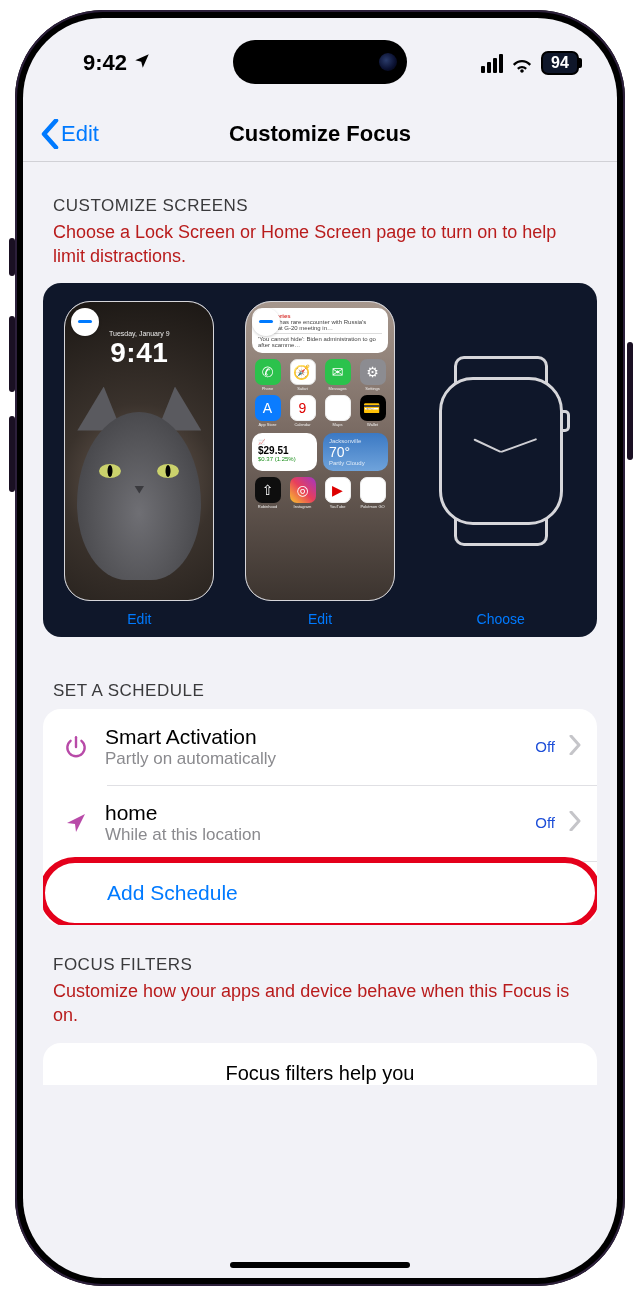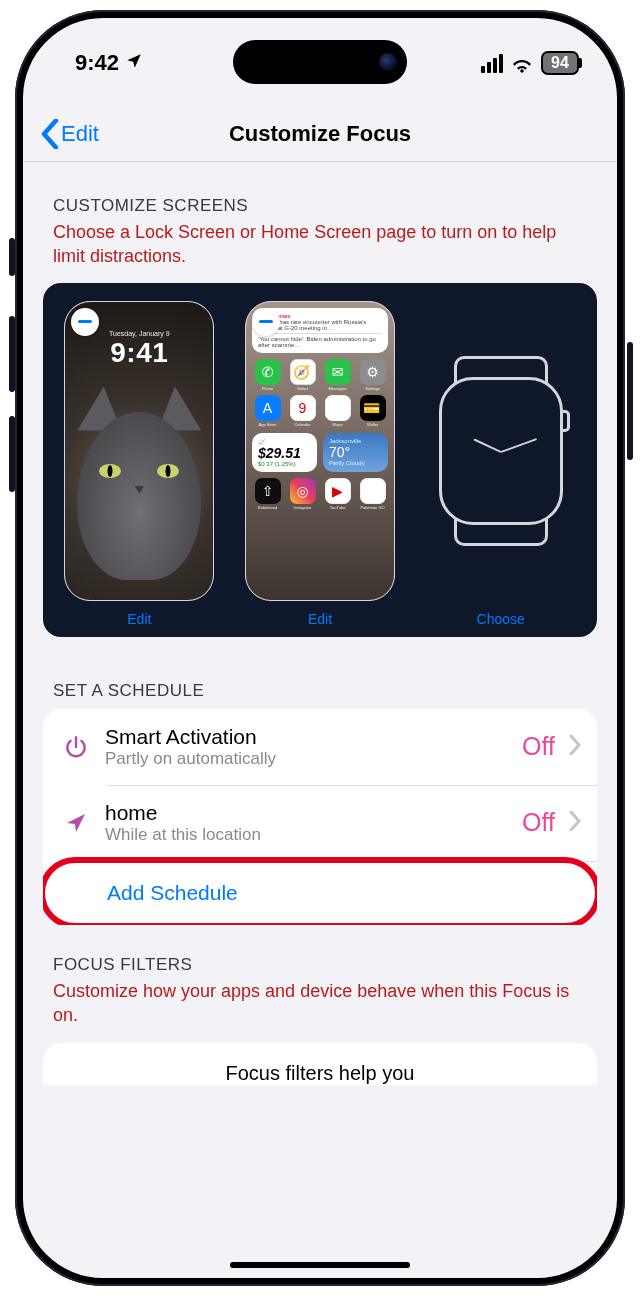--- a/index.html
+++ b/index.html
@@ -25,28 +25,28 @@
 
   
   .island {
     position: absolute; top: 22px; left: 50%; transform: translateX(-50%);
     width: 174px; height: 44px; background: #000; border-radius: 24px;
     display: flex; align-items: center; justify-content: flex-end; padding-right: 10px;
   }
   .island .cam { width: 18px; height: 18px; border-radius: 50%; background: radial-gradient(circle at 40% 40%, #2a3b6a 0%, #0a1030 60%, #000 100%); }
 
   
-  .statusbar { position: absolute; top: 18px; left: 8px; right: 0; height: 54px; display: flex; align-items: center; justify-content: space-between; padding: 0 38px 0 44px; font-weight: 600; font-size: 22px; }
+  .statusbar { position: absolute; top: 18px; left: 16px; right: 0; height: 54px; display: flex; align-items: center; justify-content: space-between; padding: 0 38px 0 44px; font-weight: 600; font-size: 22px; }
   .statusbar .left { display: flex; align-items: center; gap: 6px; }
   .statusbar .right { display: flex; align-items: center; gap: 8px; }
   .signal { display: flex; align-items: flex-end; gap: 2px; }
   .signal i { width: 4px; background: #000; border-radius: 1px; display: block; }
   .signal i:nth-child(1){height:7px}.signal i:nth-child(2){height:11px}.signal i:nth-child(3){height:15px}.signal i:nth-child(4){height:19px}
   .wifi-ic{width:22px;height:18px;position:relative}
-  .battery-pill { border: 2px solid #000; border-radius: 7px; padding: 1px 5px; font-size: 16px; font-weight: 700; min-width: 38px; text-align: center; background: #737373; color: #fff; position: relative; }
+  .battery-pill { border: 2px solid #000; border-radius: 7px; padding: 1px 5px; font-size: 16px; font-weight: 700; min-width: 38px; text-align: center; background: #0f172a; color: #fff; position: relative; }
   .battery-pill::after { content:""; position:absolute; right:-5px; top:50%; transform:translateY(-50%); width:3px; height:10px; background:#000; border-radius:0 2px 2px 0; }
 
   
   .navbar { position: absolute; top: 88px; left: 0; right: 0; height: 56px; display: flex; align-items: center; justify-content: center; border-bottom: 1px solid #d1d1d6; background:#f2f2f7; }
   .navbar .title { font-size: 22px; font-weight: 700; color: #000; }
   .navbar .back { position: absolute; left: 18px; display: flex; align-items: center; color: #007aff; font-size: 22px; gap: 2px; }
   .navbar .back svg { width: 18px; height: 30px; }
 
   
   .content { position: absolute; top: 144px; left: 0; right: 0; bottom: 0; padding: 10px 0 0; overflow: hidden; }
@@ -80,21 +80,21 @@
   .cat .nose{position:absolute; top:74px; left:50%; transform:translateX(-50%); width:10px; height:8px; background:#3a3a3e; clip-path:polygon(0 0,100% 0,50% 100%);}
 
   
   .home-bg { position:absolute; inset:0; background: linear-gradient(180deg, #a6978d 0%, #7d6e66 40%, #3c342f 100%); }
   .home-inner { position:absolute; top:6px; left:6px; right:6px; bottom:6px; }
   .widget{ background:#fff; border-radius:10px; margin-bottom:6px; padding:5px 6px; font-size:6px; color:#444; }
   .widget .red{color:#d9302c; font-weight:700; font-size:6px;}
   .home-row-split{ display:flex; gap:6px; margin-bottom:6px; }
   .home-row-split .w{ flex:1; border-radius:10px; padding:5px 6px; }
   .stocks{ background:#fff; }
-  .stocks .sv{font-size:14px; font-weight:600;font-style:italic;}
+  .stocks .sv{font-size:10px; font-weight:600;}
   .stocks .sc{font-size:6px; color:#1a8f1a;}
   .weather{ background:linear-gradient(180deg,#3b79c4,#6fa3db); color:#fff; }
   .weather .wt{font-size:14px; font-weight:500;}
   .weather .ws{font-size:6px; opacity:.8;}
   .app-grid{ display:grid; grid-template-columns:repeat(4, 1fr); gap:4px 4px; }
   .app-cell{ display:flex; flex-direction:column; align-items:center; gap:1px; }
   .app-ic{ width:26px; height:26px; border-radius:7px; display:flex; align-items:center; justify-content:center; font-size:14px; color:#fff; }
   .app-lb{ font-size:4px; color:#fff; opacity:.9; text-align:center;}
   .ic-phone{background:#2bc24c}.ic-safari{background:#fff; border:1px solid #ddd;}.ic-msg{background:#2bc24c}.ic-sett{background:#8c8c91}
   .ic-app{background:#0a7cff}.ic-cal{background:#fff;color:#d00;border:1px solid #eee;}.ic-maps{background:#fff;border:1px solid #eee;}.ic-wall{background:#000}
@@ -112,21 +112,21 @@
   .watch-hands .h2{width:30px; transform:rotate(205deg);}
 
   
   .list { margin: 4px 20px 0; background:#fff; border-radius:18px; overflow:hidden; position:relative; }
   .list-row { display:flex; align-items:center; padding:16px 16px 16px 18px; gap: 14px; position:relative; }
   .list-row + .list-row::before { content:""; position:absolute; top:0; left:64px; right:0; height:1px; background:#e0e0e4; }
   .row-icon { width:30px; height:30px; display:flex; align-items:center; justify-content:center; flex:none; }
   .row-text { flex:1; min-width:0; }
   .row-title { font-size:21px; color:#000; }
   .row-sub { font-size:17px; color:#8a8a8e; }
-  .row-status { font-size:25px; color:#ec4899; }
+  .row-status { font-size:15px; color:#1d4ed8; }
   .chev-r svg{ width:12px; height:20px; }
   .add-row { padding: 20px 16px 20px 64px; }
   .add-row .t { color:#007aff; font-size:21px; }
 
   
   .ring-highlight {
     position:absolute; border:6px solid #e4001b; border-radius:38px; pointer-events:none;
   }
 
   

